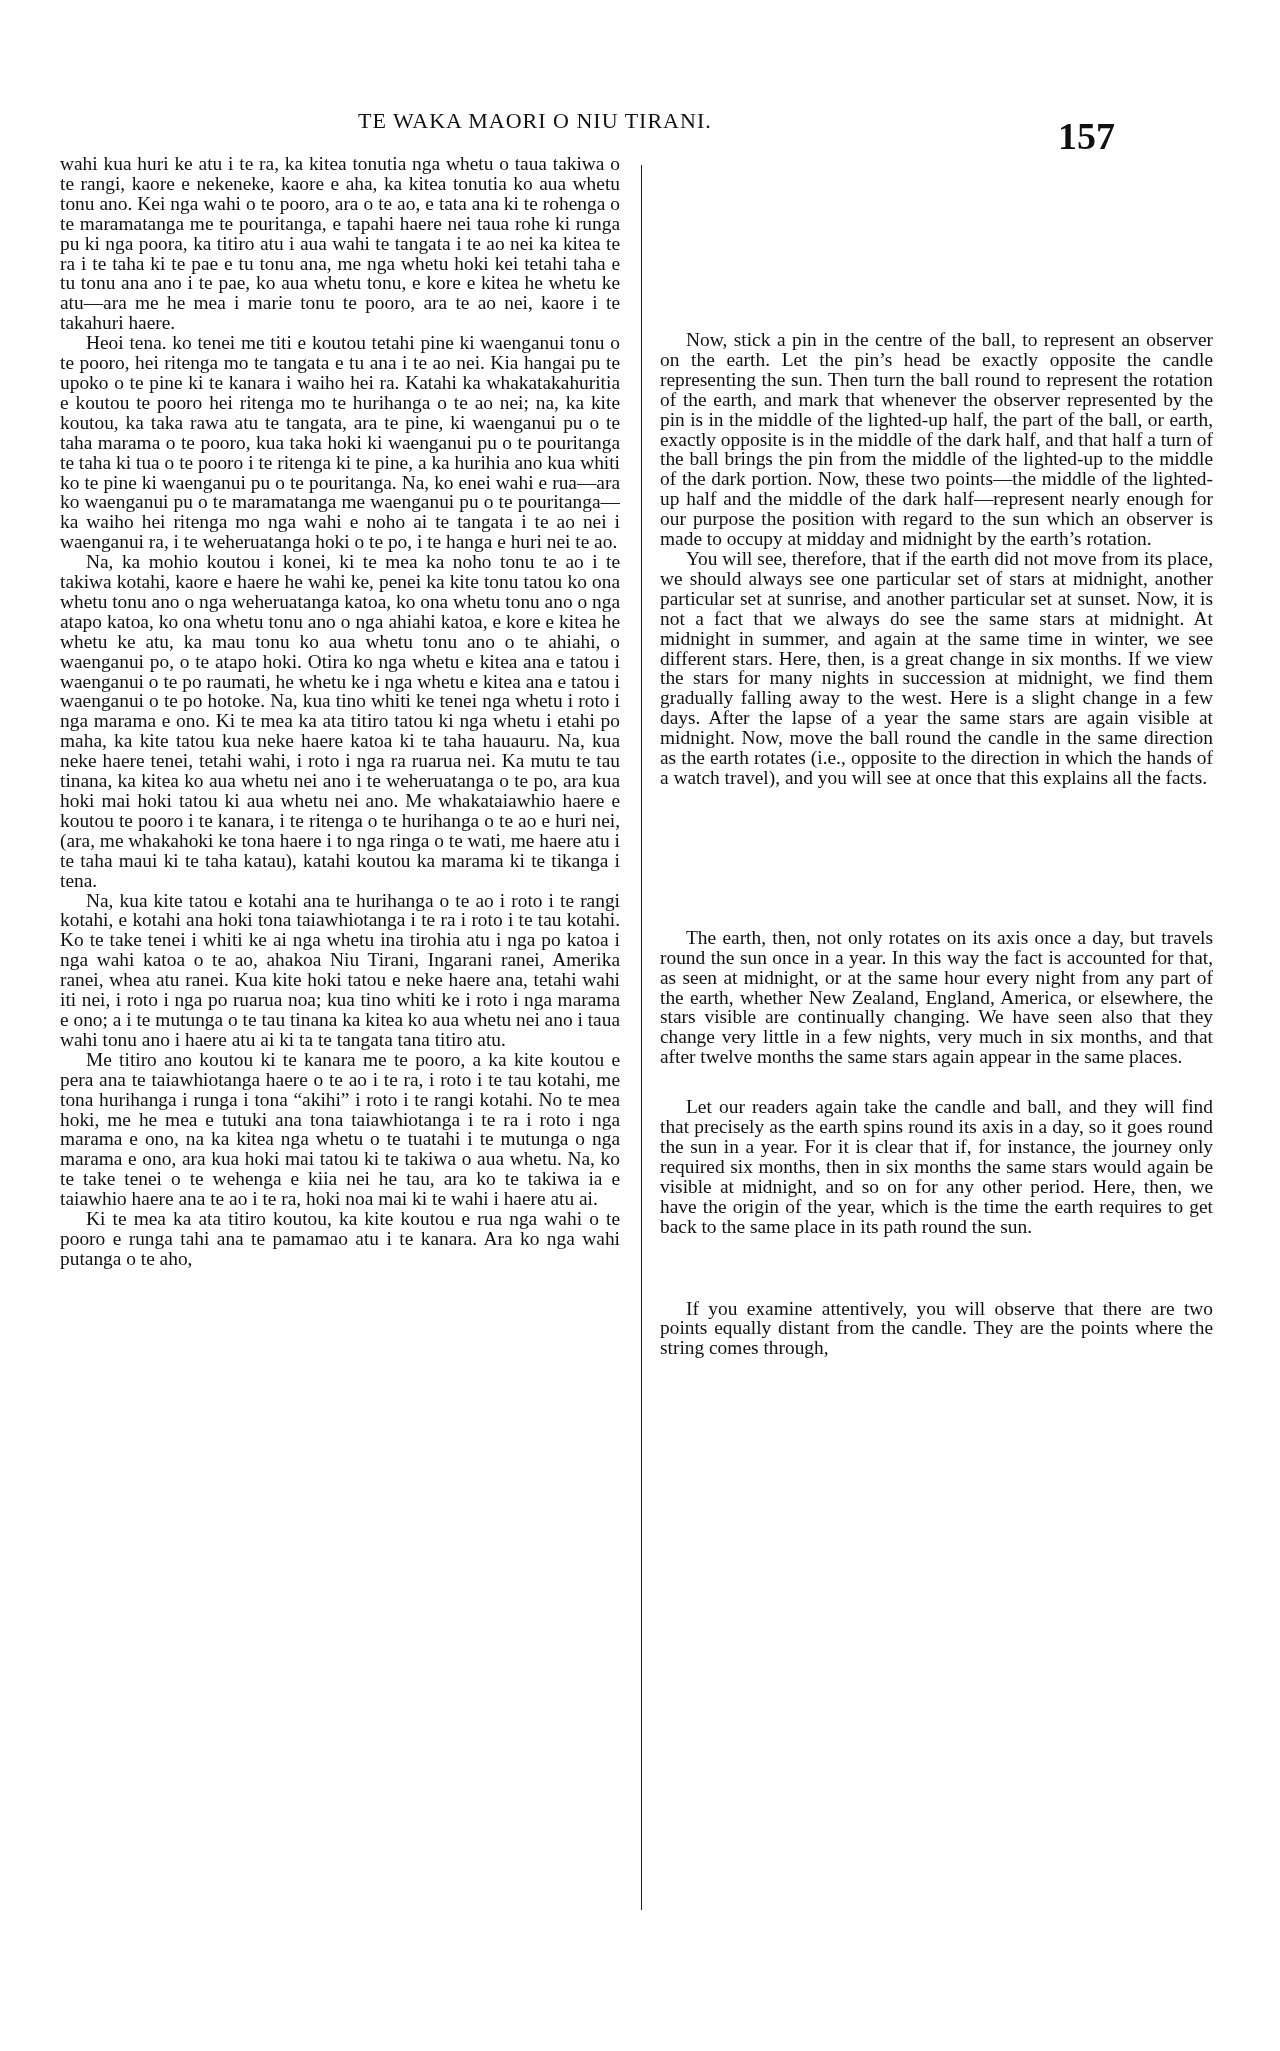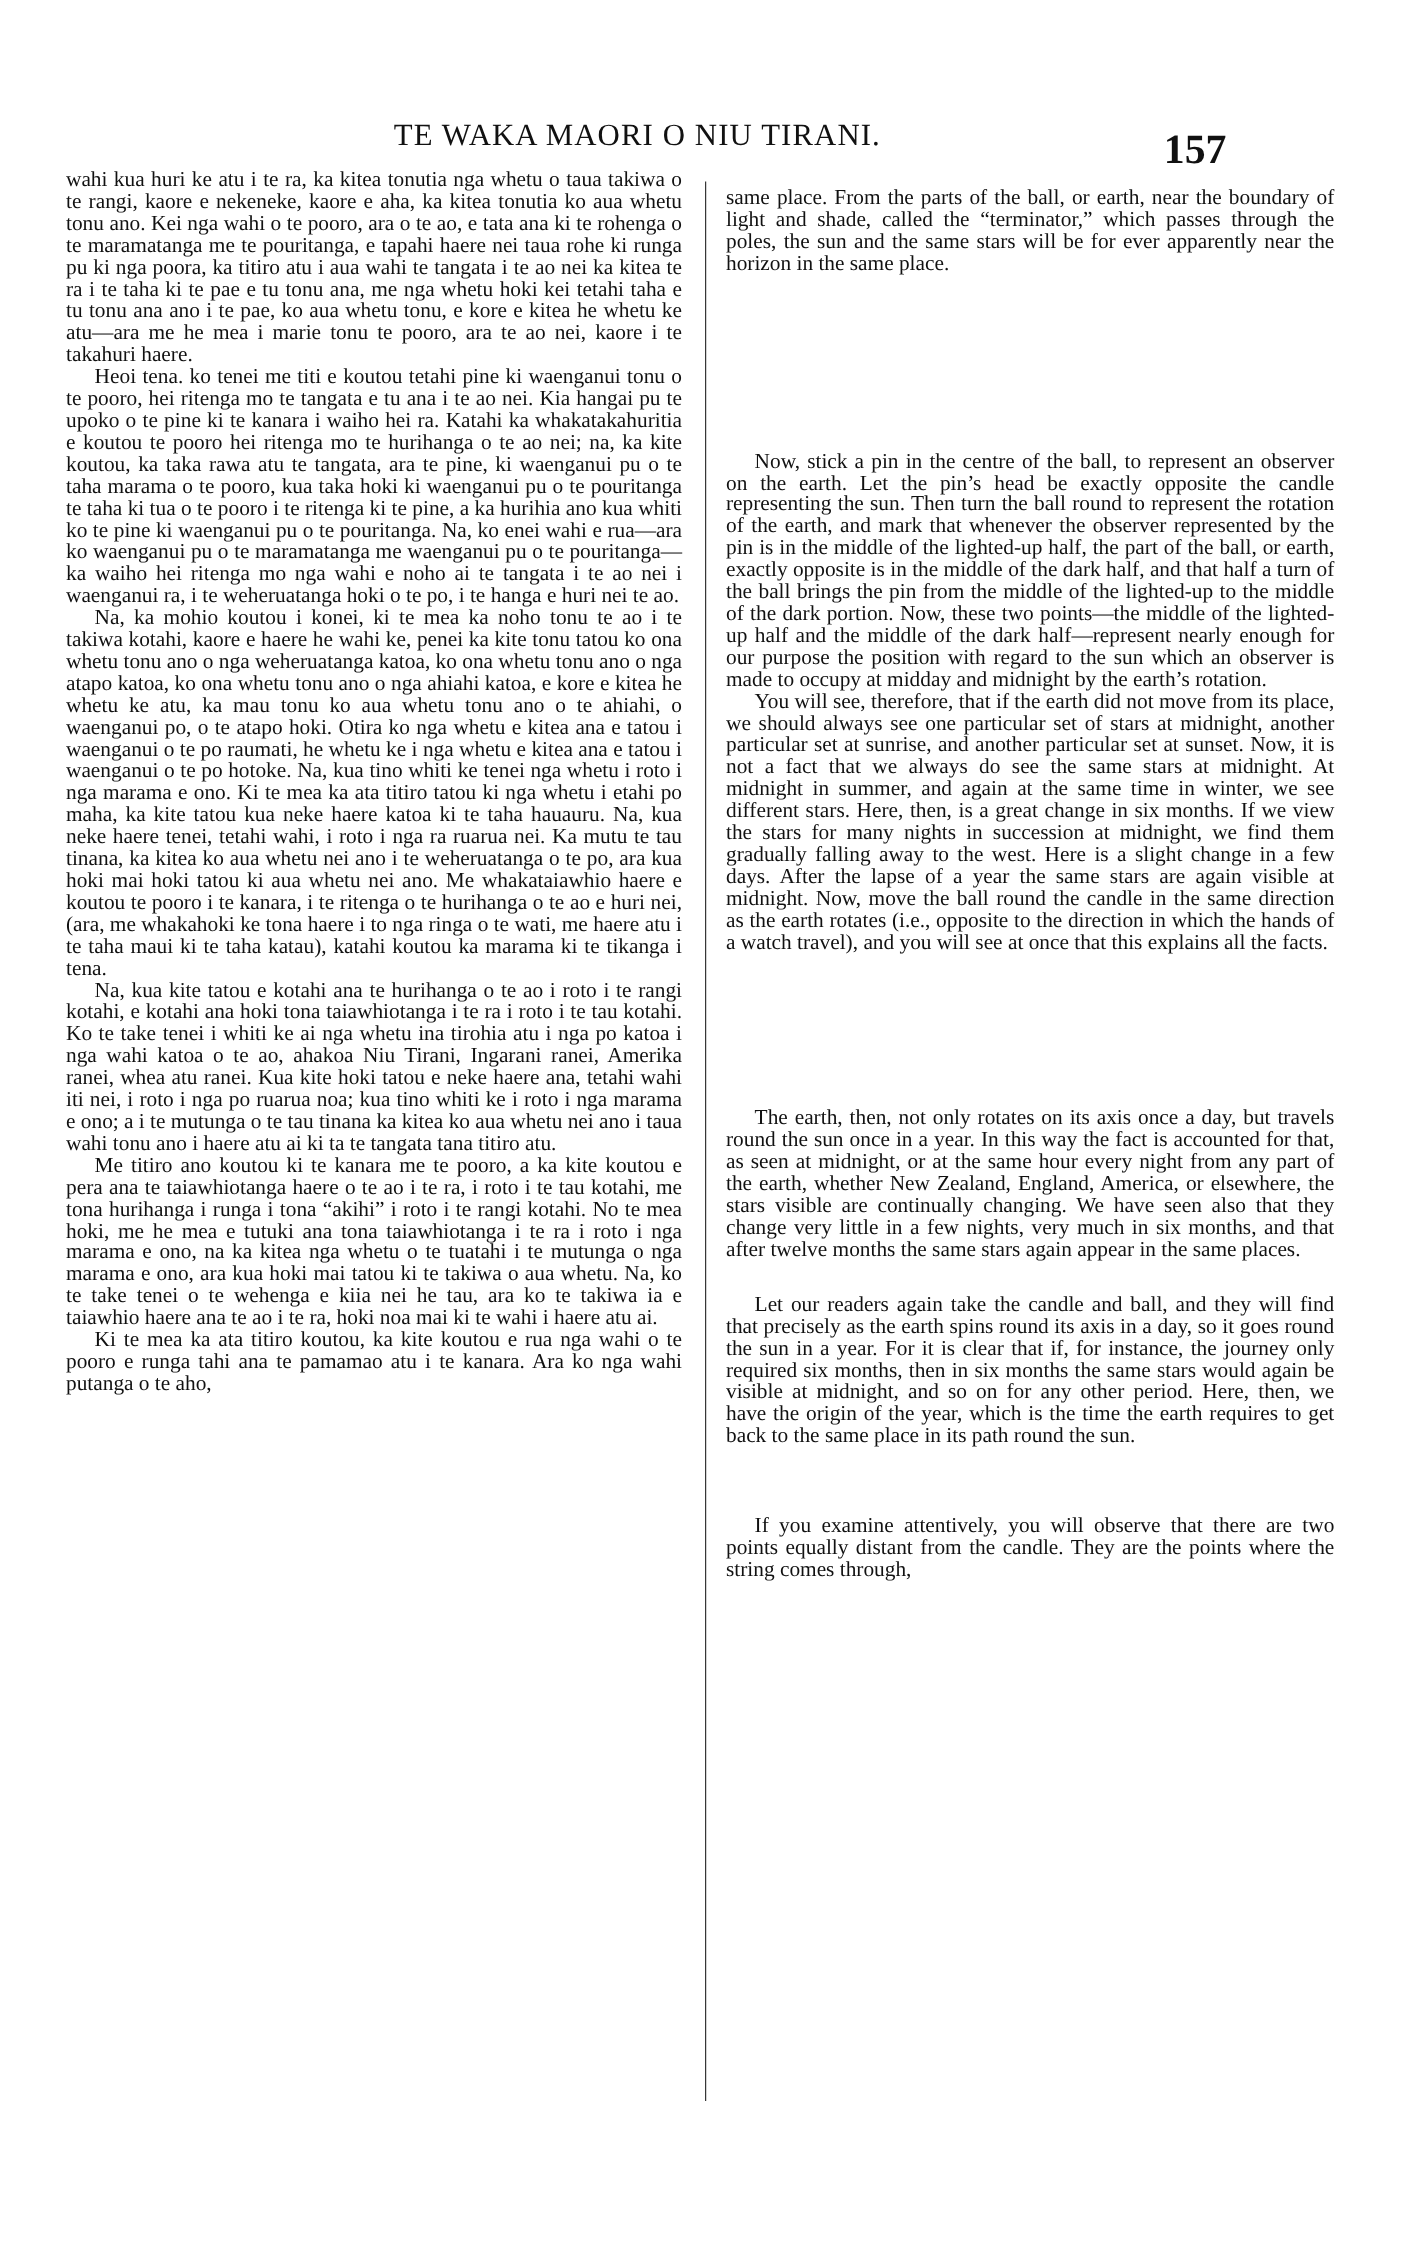--- a/index.html
+++ b/index.html
@@ -4,21 +4,21 @@
 <style>
   html, body { margin: 0; padding: 0; background: #ffffff; }
   body {
     width: 1280px; height: 2051px; position: relative; overflow: hidden;
     font-family: "Liberation Serif", "DejaVu Serif", serif; color: #111;
   }
   .header {
     position: absolute; top: 108px; left: 0; width: 1280px; height: 40px;
   }
   .header .title {
-    position: absolute; left: 358px; top: 0; font-size: 28px; letter-spacing: 1px;
+    position: absolute; left: 358px; top: 0; font-size: 22px; letter-spacing: 1px;
     white-space: nowrap;
   }
   .header .pageno {
     position: absolute; left: 1058px; top: 6px; font-size: 38px; font-weight: bold;
   }
   .divider {
     position: absolute; left: 641px; top: 165px; width: 1px; height: 1745px; background: #222;
   }
   .col { position: absolute; font-size: 19.4px; line-height: 19.9px; text-align: justify; }
   .col-left { left: 60px; top: 154px; width: 560px; }
@@ -44,21 +44,20 @@
 <div class="col col-left">
   <p class="para first">wahi kua huri ke atu i te ra, ka kitea tonutia nga whetu o taua takiwa o te rangi, kaore e nekeneke, kaore e aha, ka kitea tonutia ko aua whetu tonu ano. Kei nga wahi o te pooro, ara o te ao, e tata ana ki te rohenga o te maramatanga me te pouritanga, e tapahi haere nei taua rohe ki runga pu ki nga poora, ka titiro atu i aua wahi te tangata i te ao nei ka kitea te ra i te taha ki te pae e tu tonu ana, me nga whetu hoki kei tetahi taha e tu tonu ana ano i te pae, ko aua whetu tonu, e kore e kitea he whetu ke atu—ara me he mea i marie tonu te pooro, ara te ao nei, kaore i te takahuri haere.</p>
   <p class="para indent">Heoi tena. ko tenei me titi e koutou tetahi pine ki waenganui tonu o te pooro, hei ritenga mo te tangata e tu ana i te ao nei. Kia hangai pu te upoko o te pine ki te kanara i waiho hei ra. Katahi ka whakatakahuritia e koutou te pooro hei ritenga mo te hurihanga o te ao nei; na, ka kite koutou, ka taka rawa atu te tangata, ara te pine, ki waenganui pu o te taha marama o te pooro, kua taka hoki ki waenganui pu o te pouritanga te taha ki tua o te pooro i te ritenga ki te pine, a ka hurihia ano kua whiti ko te pine ki waenganui pu o te pouritanga. Na, ko enei wahi e rua—ara ko waenganui pu o te maramatanga me waenganui pu o te pouritanga—ka waiho hei ritenga mo nga wahi e noho ai te tangata i te ao nei i waenganui ra, i te weheruatanga hoki o te po, i te hanga e huri nei te ao.</p>
   <p class="para indent">Na, ka mohio koutou i konei, ki te mea ka noho tonu te ao i te takiwa kotahi, kaore e haere he wahi ke, penei ka kite tonu tatou ko ona whetu tonu ano o nga weheruatanga katoa, ko ona whetu tonu ano o nga atapo katoa, ko ona whetu tonu ano o nga ahiahi katoa, e kore e kitea he whetu ke atu, ka mau tonu ko aua whetu tonu ano o te ahiahi, o waenganui po, o te atapo hoki. Otira ko nga whetu e kitea ana e tatou i waenganui o te po raumati, he whetu ke i nga whetu e kitea ana e tatou i waenganui o te po hotoke. Na, kua tino whiti ke tenei nga whetu i roto i nga marama e ono. Ki te mea ka ata titiro tatou ki nga whetu i etahi po maha, ka kite tatou kua neke haere katoa ki te taha hauauru. Na, kua neke haere tenei, tetahi wahi, i roto i nga ra ruarua nei. Ka mutu te tau tinana, ka kitea ko aua whetu nei ano i te weheruatanga o te po, ara kua hoki mai hoki tatou ki aua whetu nei ano. Me whakataiawhio haere e koutou te pooro i te kanara, i te ritenga o te hurihanga o te ao e huri nei, (ara, me whakahoki ke tona haere i to nga ringa o te wati, me haere atu i te taha maui ki te taha katau), katahi koutou ka marama ki te tikanga i tena.</p>
   <p class="para indent">Na, kua kite tatou e kotahi ana te hurihanga o te ao i roto i te rangi kotahi, e kotahi ana hoki tona taiawhiotanga i te ra i roto i te tau kotahi. Ko te take tenei i whiti ke ai nga whetu ina tirohia atu i nga po katoa i nga wahi katoa o te ao, ahakoa Niu Tirani, Ingarani ranei, Amerika ranei, whea atu ranei. Kua kite hoki tatou e neke haere ana, tetahi wahi iti nei, i roto i nga po ruarua noa; kua tino whiti ke i roto i nga marama e ono; a i te mutunga o te tau tinana ka kitea ko aua whetu nei ano i taua wahi tonu ano i haere atu ai ki ta te tangata tana titiro atu.</p>
   <p class="para indent">Me titiro ano koutou ki te kanara me te pooro, a ka kite koutou e pera ana te taiawhiotanga haere o te ao i te ra, i roto i te tau kotahi, me tona hurihanga i runga i tona “akihi” i roto i te rangi kotahi. No te mea hoki, me he mea e tutuki ana tona taiawhiotanga i te ra i roto i nga marama e ono, na ka kitea nga whetu o te tuatahi i te mutunga o nga marama e ono, ara kua hoki mai tatou ki te takiwa o aua whetu. Na, ko te take tenei o te wehenga e kiia nei he tau, ara ko te takiwa ia e taiawhio haere ana te ao i te ra, hoki noa mai ki te wahi i haere atu ai.</p>
   <p class="para indent">Ki te mea ka ata titiro koutou, ka kite koutou e rua nga wahi o te pooro e runga tahi ana te pamamao atu i te kanara. Ara ko nga wahi putanga o te aho,</p>
 </div>
 
 <div class="col col-right">
-  <p class="para first">same place. From the parts of the ball, or earth, near the boundary of light and shade, called the “terminator,” which passes through the poles, the sun and the same stars will be for ever apparently near the horizon in the same place.</p>
   <div class="gap-1"></div>
   <p class="para indent">Now, stick a pin in the centre of the ball, to represent an observer on the earth. Let the pin’s head be exactly opposite the candle representing the sun. Then turn the ball round to represent the rotation of the earth, and mark that whenever the observer represented by the pin is in the middle of the lighted-up half, the part of the ball, or earth, exactly opposite is in the middle of the dark half, and that half a turn of the ball brings the pin from the middle of the lighted-up to the middle of the dark portion. Now, these two points—the middle of the lighted-up half and the middle of the dark half—represent nearly enough for our purpose the position with regard to the sun which an observer is made to occupy at midday and midnight by the earth’s rotation.</p>
   <p class="para indent">You will see, therefore, that if the earth did not move from its place, we should always see one particular set of stars at midnight, another particular set at sunrise, and another particular set at sunset. Now, it is not a fact that we always do see the same stars at midnight. At midnight in summer, and again at the same time in winter, we see different stars. Here, then, is a great change in six months. If we view the stars for many nights in succession at midnight, we find them gradually falling away to the west. Here is a slight change in a few days. After the lapse of a year the same stars are again visible at midnight. Now, move the ball round the candle in the same direction as the earth rotates (i.e., opposite to the direction in which the hands of a watch travel), and you will see at once that this explains all the facts.</p>
   <div class="gap-2"></div>
   <p class="para indent">The earth, then, not only rotates on its axis once a day, but travels round the sun once in a year. In this way the fact is accounted for that, as seen at midnight, or at the same hour every night from any part of the earth, whether New Zealand, England, America, or elsewhere, the stars visible are continually changing. We have seen also that they change very little in a few nights, very much in six months, and that after twelve months the same stars again appear in the same places.</p>
   <div class="gap-3"></div>
   <p class="para indent">Let our readers again take the candle and ball, and they will find that precisely as the earth spins round its axis in a day, so it goes round the sun in a year. For it is clear that if, for instance, the journey only required six months, then in six months the same stars would again be visible at midnight, and so on for any other period. Here, then, we have the origin of the year, which is the time the earth requires to get back to the same place in its path round the sun.</p>
   <div class="gap-4"></div>
   <p class="para indent">If you examine attentively, you will observe that there are two points equally distant from the candle. They are the points where the string comes through,</p>
 </div>

